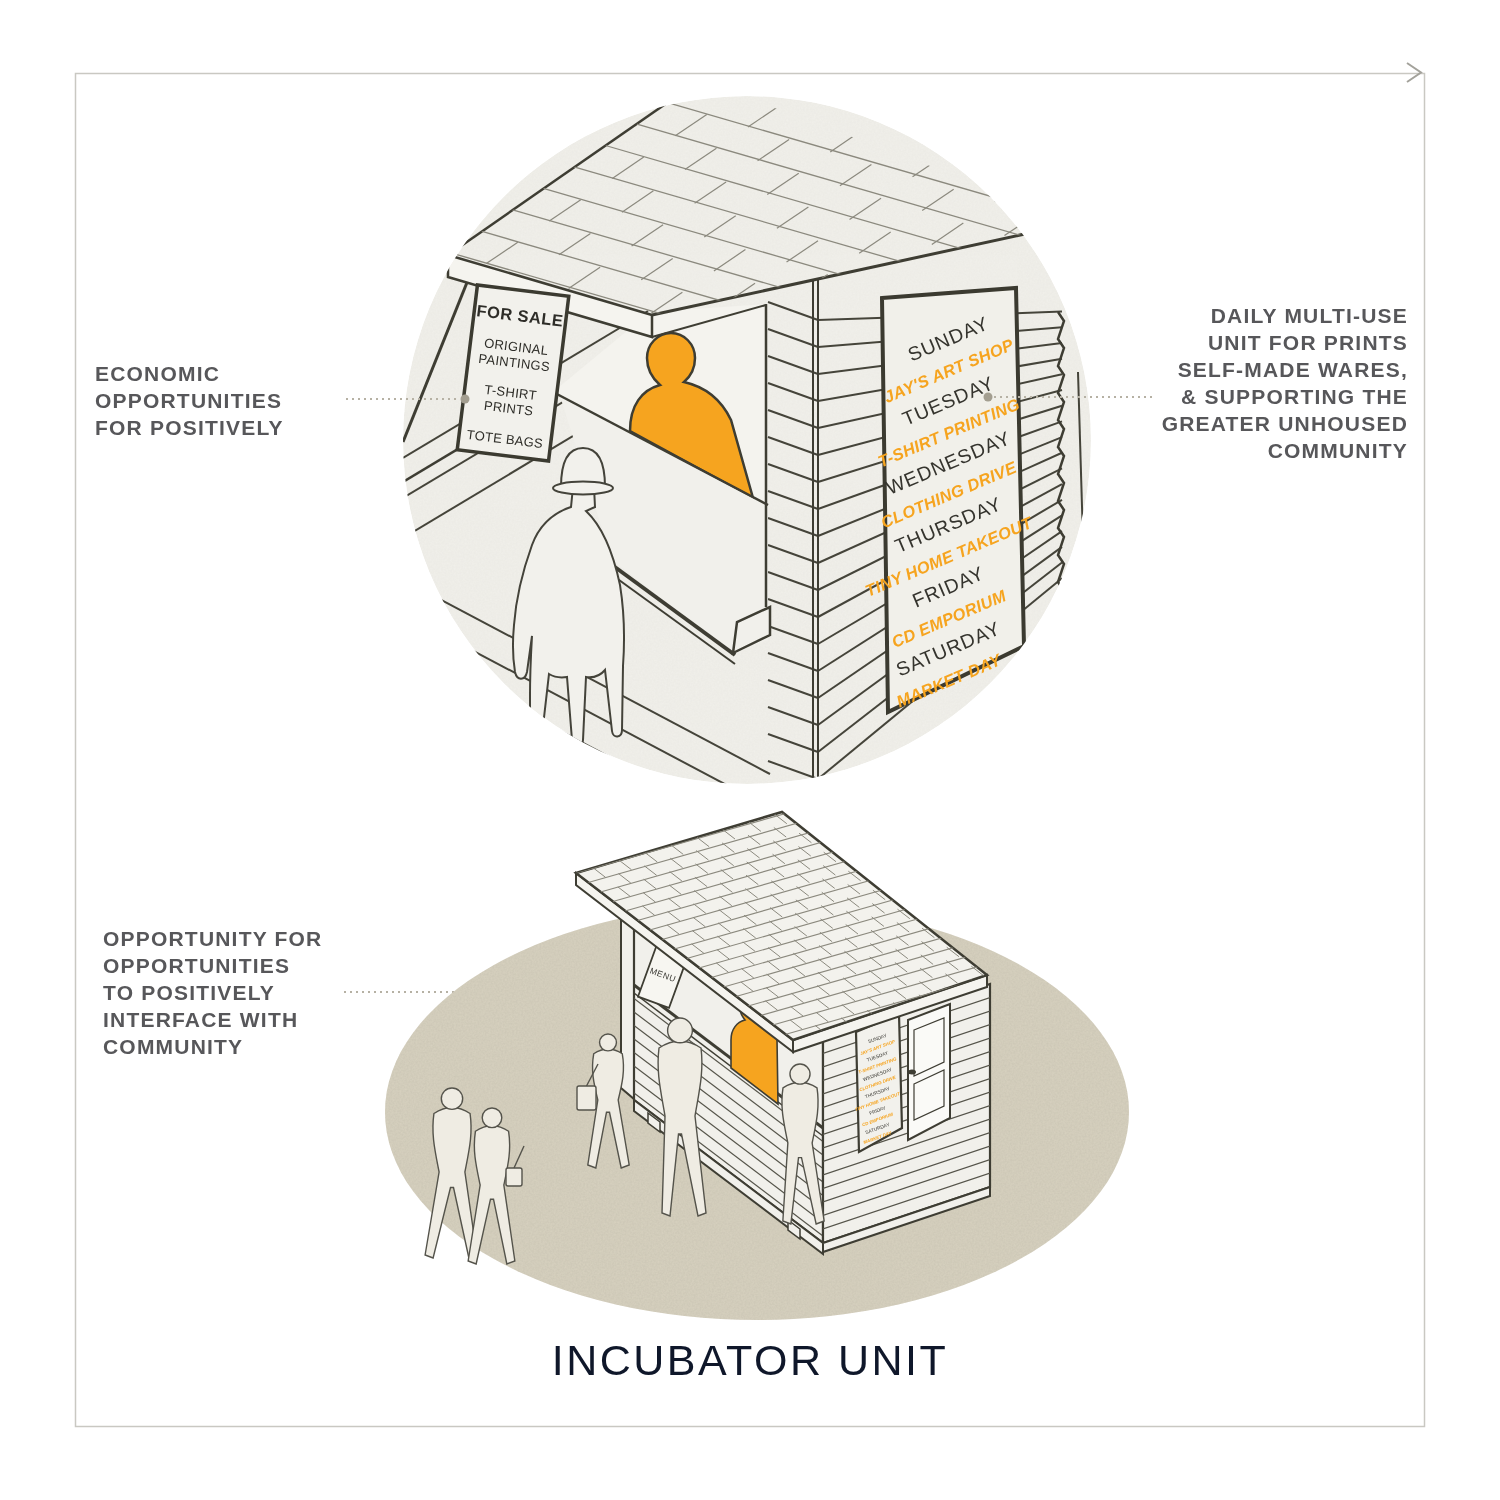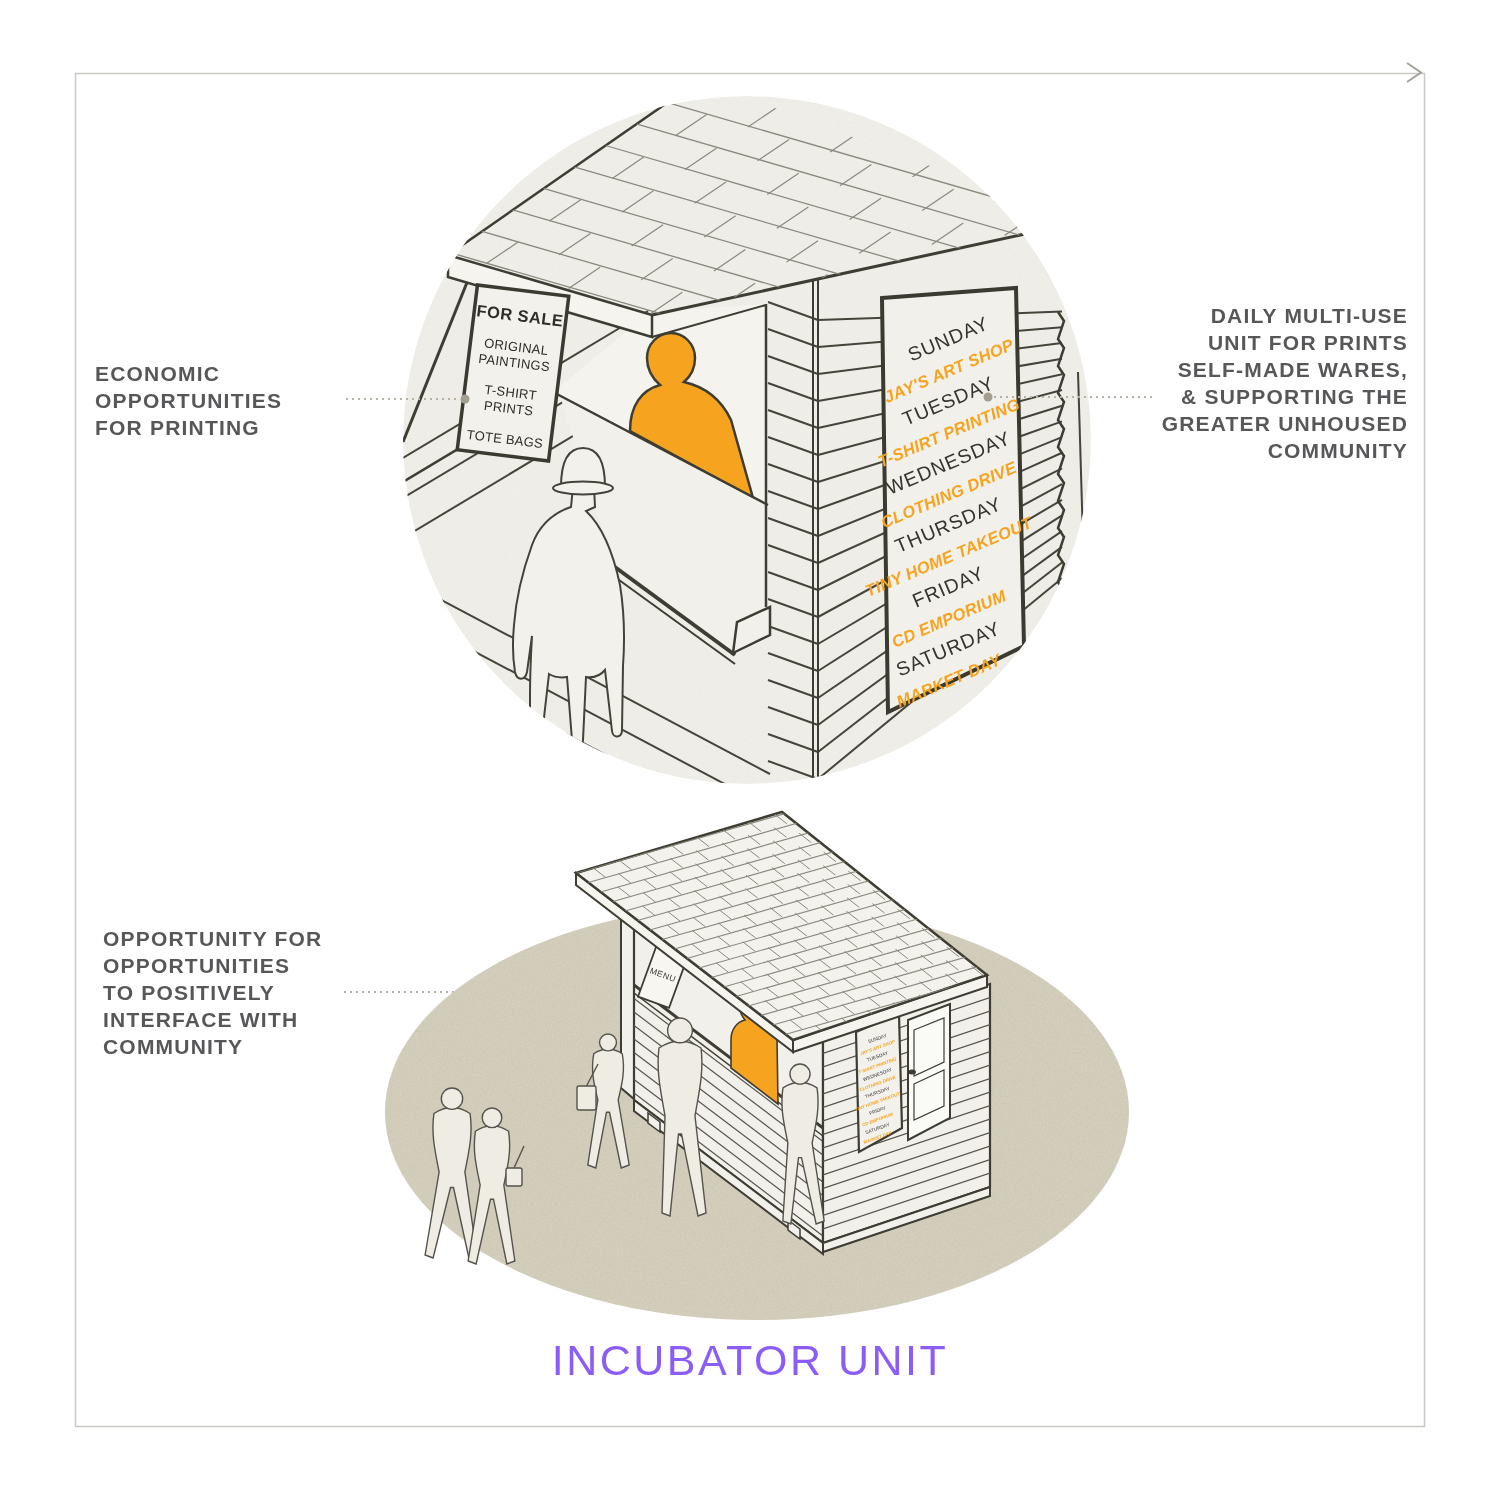--- a/index.html
+++ b/index.html
@@ -2,21 +2,21 @@
 <html><head>
 <meta charset="utf-8">
 <style>
   html,body{margin:0;padding:0;background:#ffffff;}
   body{width:1500px;height:1500px;position:relative;overflow:hidden;
        font-family:"Liberation Sans", sans-serif;}
   .anno{position:absolute;font-size:21px;line-height:27px;letter-spacing:1.2px;
         color:#57575A;white-space:nowrap;font-weight:bold;}
   .anno.right{text-align:right;}
   #title{position:absolute;top:1336px;left:0;right:0;text-align:center;
-         font-size:43px;letter-spacing:2.5px;color:#8b5cf6;}
+         font-size:43px;letter-spacing:2.5px;color:#0f172a;}
   svg{position:absolute;top:0;left:0;}
   svg text{font-family:"Liberation Sans", sans-serif;}
   .sign-title{font-size:16.5px;font-weight:bold;fill:#2E2D28;letter-spacing:.5px;}
   .sign-item{font-size:13px;fill:#2E2D28;letter-spacing:.3px;}
   .day{font-size:19.5px;fill:#35342E;letter-spacing:1px;}
   .act{font-size:16.5px;font-weight:bold;font-style:italic;letter-spacing:.3px;}
   .tinyday{font-size:4.8px;fill:#35342E;}
   .tinyact{font-size:4.5px;font-weight:bold;font-style:italic;}
   .menu-label{font-size:8.5px;fill:#3A3933;letter-spacing:.5px;}
 </style>
@@ -729,21 +729,21 @@
       </g>
   </g>
 
   <rect x="75.5" y="73.5" width="1349" height="1353" fill="none" stroke="#C9C8C2" stroke-width="1.5"></rect>
   <path d="M1407,63 L1421,72.5 L1407,82" fill="none" stroke="#A3A29B" stroke-width="2"></path>
 </svg>
 
 <div class="anno" style="left:95px;top:360px">
   <div>ECONOMIC</div>
   <div>OPPORTUNITIES</div>
-  <div>FOR PRINTING</div>
+  <div>FOR POSITIVELY</div>
 </div>
 
 <div class="anno right" style="right:92px;top:302px;width:330px">
   <div>DAILY MULTI-USE</div>
   <div>UNIT FOR PRINTS</div>
   <div>SELF-MADE WARES,</div>
   <div>&amp; SUPPORTING THE</div>
   <div>GREATER UNHOUSED</div>
   <div>COMMUNITY</div>
 </div>

